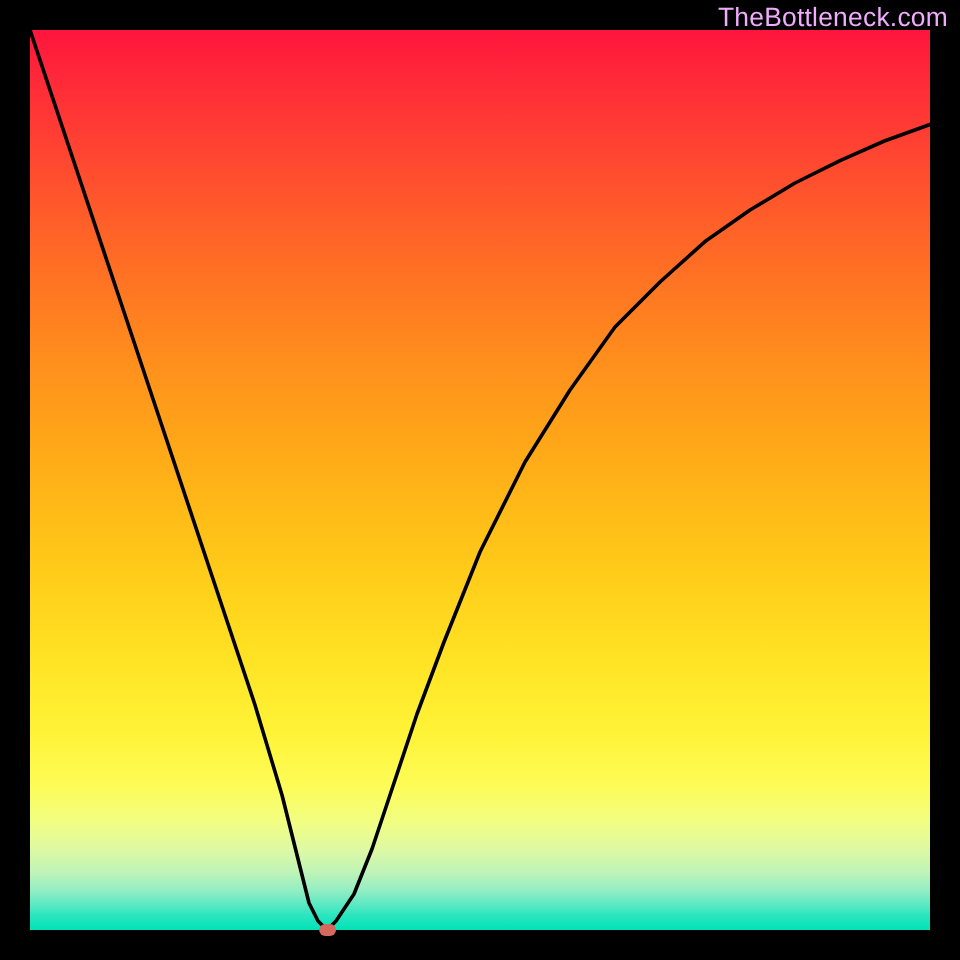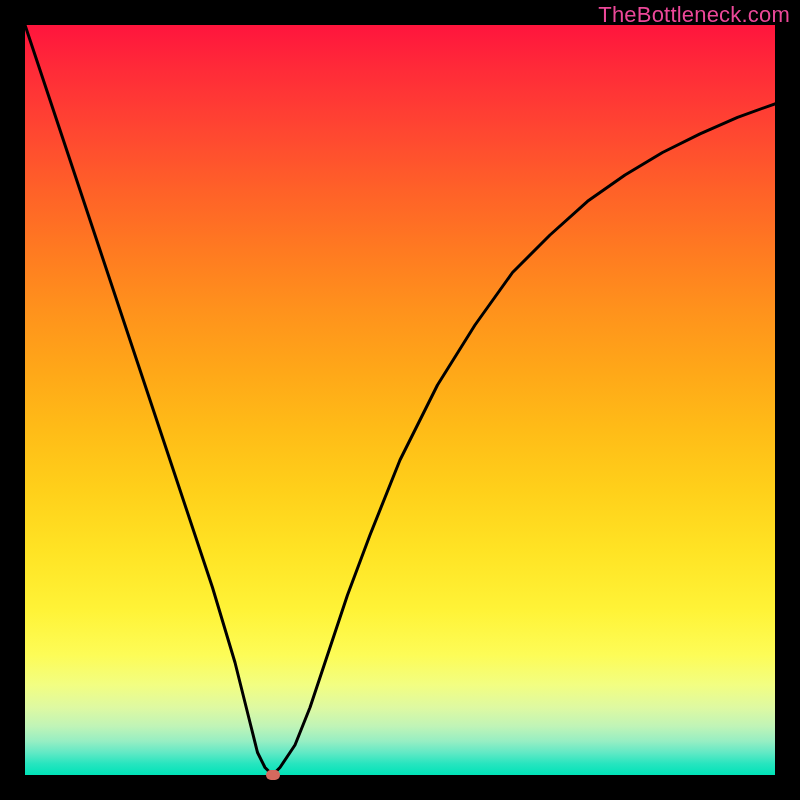--- a/index.html
+++ b/index.html
@@ -43,21 +43,21 @@
       #62e9c5 97%,
       #27e5bf 98.5%,
       #00e3b8 100%
     );
     box-sizing: border-box;
   }
   .watermark {
     position: absolute;
     top: 2px;
     right: 10px;
-    color: #ec4899;
+    color: #f0abfc;
     font-size: 22px;
     font-weight: 500;
     letter-spacing: 0.2px;
     user-select: none;
   }
   svg.curve {
     position: absolute;
     left: 0;
     top: 0;
     width: 750px;

